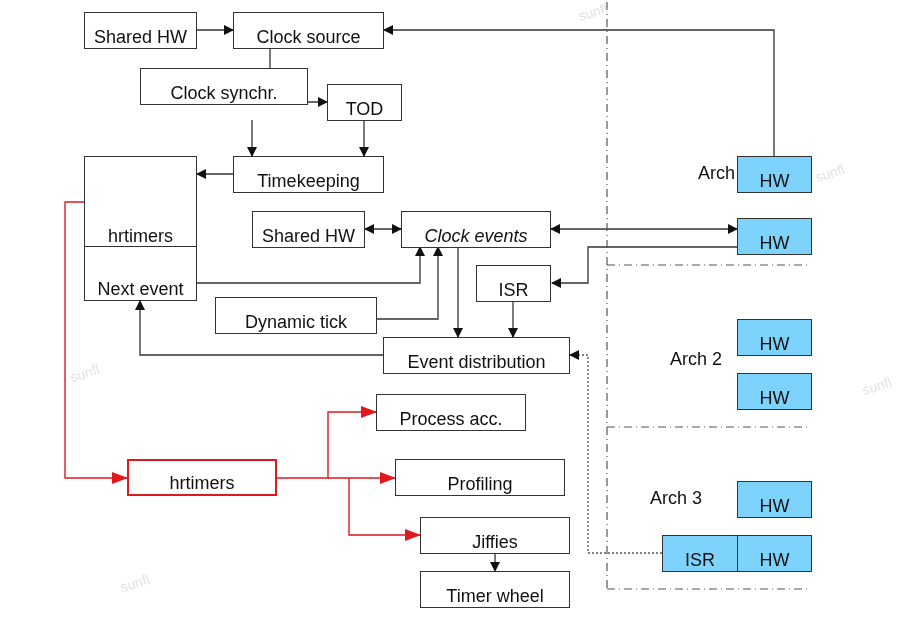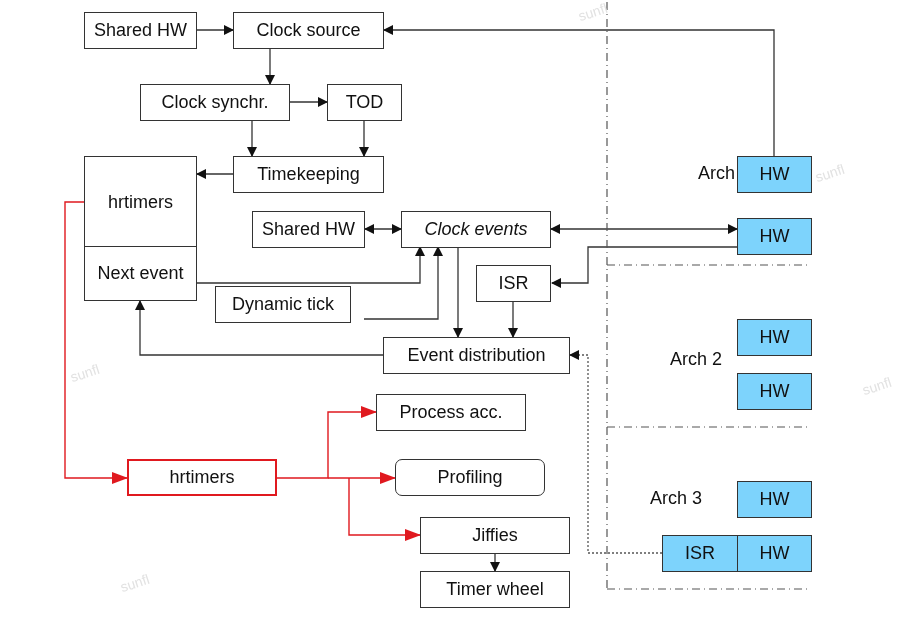--- a/index.html
+++ b/index.html
@@ -1,18 +1,18 @@
 <!DOCTYPE html>
 <html><head>
   <meta charset="utf-8">
   <style>
     html, body { margin: 0; padding: 0; background: #ffffff; }
     body { width: 907px; height: 622px; position: relative; overflow: hidden; font-family: "Liberation Sans", sans-serif; }
     svg { position: absolute; left: 0; top: 0; }
-    .box { position: absolute; box-sizing: border-box; border: 1.3px solid #333; background: #fff; display: flex; align-items: center; justify-content: center; font-size: 18px; color: #111; }
+    .box { position: absolute; box-sizing: border-box; border: 1.3px solid #333; background: #fff; display: flex; align-items: flex-end; justify-content: center; font-size: 18px; color: #111; }
     .box.hw { background: #7dd3fc; }
     .box.red { border: 2px solid #e0191f; }
     .label { position: absolute; font-size: 18px; color: #111; }
     .wm { position: absolute; font-size: 14px; color: #e2e2e2; transform: rotate(-18deg); }
   </style>
 </head>
 <body>
 
 <svg width="907" height="622">
   <defs>
@@ -58,21 +58,21 @@
     <line x1="607" y1="589" x2="807" y2="589"></line>
   </g>
 </svg>
 
 <div class="box" style="left:84px;top:12px;width:113px;height:37px;">
     <span>Shared HW</span>
   </div>
 <div class="box" style="left:233px;top:12px;width:151px;height:37px;">
     <span>Clock source</span>
   </div>
-<div class="box" style="left:140px;top:84px;width:150px;height:37px;">
+<div class="box" style="left:140px;top:68px;width:168px;height:37px;">
     <span>Clock synchr.</span>
   </div>
 <div class="box" style="left:327px;top:84px;width:75px;height:37px;">
     <span>TOD</span>
   </div>
 <div class="box" style="left:233px;top:156px;width:151px;height:37px;">
     <span>Timekeeping</span>
   </div>
 <div class="box" style="left:84px;top:156px;width:113px;height:92px;">
     <span>hrtimers</span>
@@ -82,33 +82,33 @@
   </div>
 <div class="box" style="left:252px;top:211px;width:113px;height:37px;">
     <span>Shared HW</span>
   </div>
 <div class="box" style="left:401px;top:211px;width:150px;height:37px;font-style:italic;">
     <span>Clock events</span>
   </div>
 <div class="box" style="left:476px;top:265px;width:75px;height:37px;">
     <span>ISR</span>
   </div>
-<div class="box" style="left:215px;top:286px;width:136px;height:37px;">
+<div class="box" style="left:215px;top:297px;width:162px;height:37px;">
     <span>Dynamic tick</span>
   </div>
 <div class="box" style="left:383px;top:337px;width:187px;height:37px;">
     <span>Event distribution</span>
   </div>
 <div class="box" style="left:376px;top:394px;width:150px;height:37px;">
     <span>Process acc.</span>
   </div>
 <div class="box red" style="left:127px;top:459px;width:150px;height:37px;">
     <span>hrtimers</span>
   </div>
-<div class="box" style="left:395px;top:459px;width:150px;height:37px;border-radius:7px;">
+<div class="box" style="left:395px;top:459px;width:170px;height:37px;">
     <span>Profiling</span>
   </div>
 <div class="box" style="left:420px;top:517px;width:150px;height:37px;">
     <span>Jiffies</span>
   </div>
 <div class="box" style="left:420px;top:571px;width:150px;height:37px;">
     <span>Timer wheel</span>
   </div>
 
 <div class="label" style="left:650px;top:163px;margin-left:48px;">Arch 1</div>

